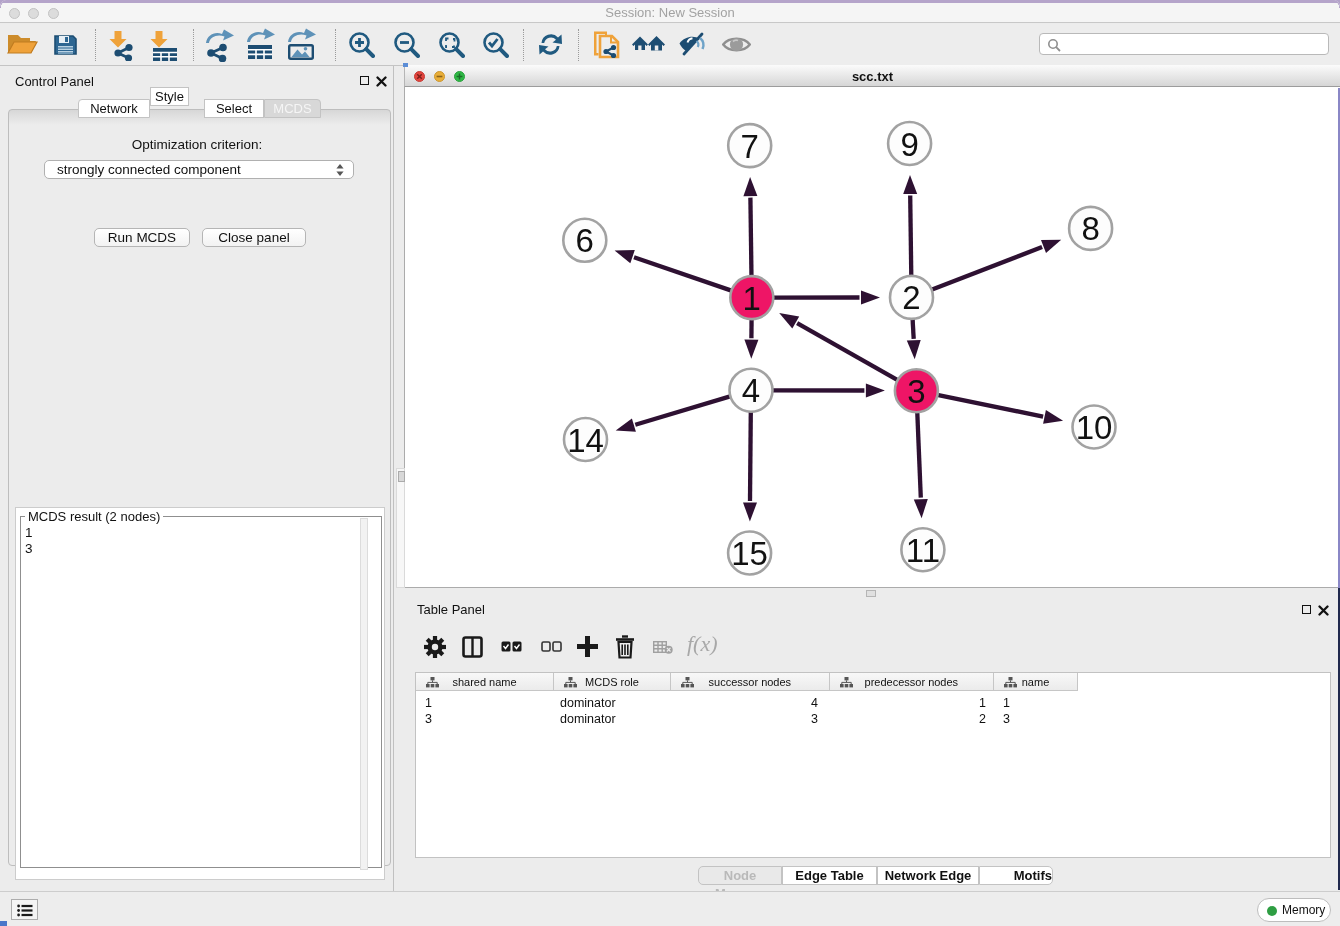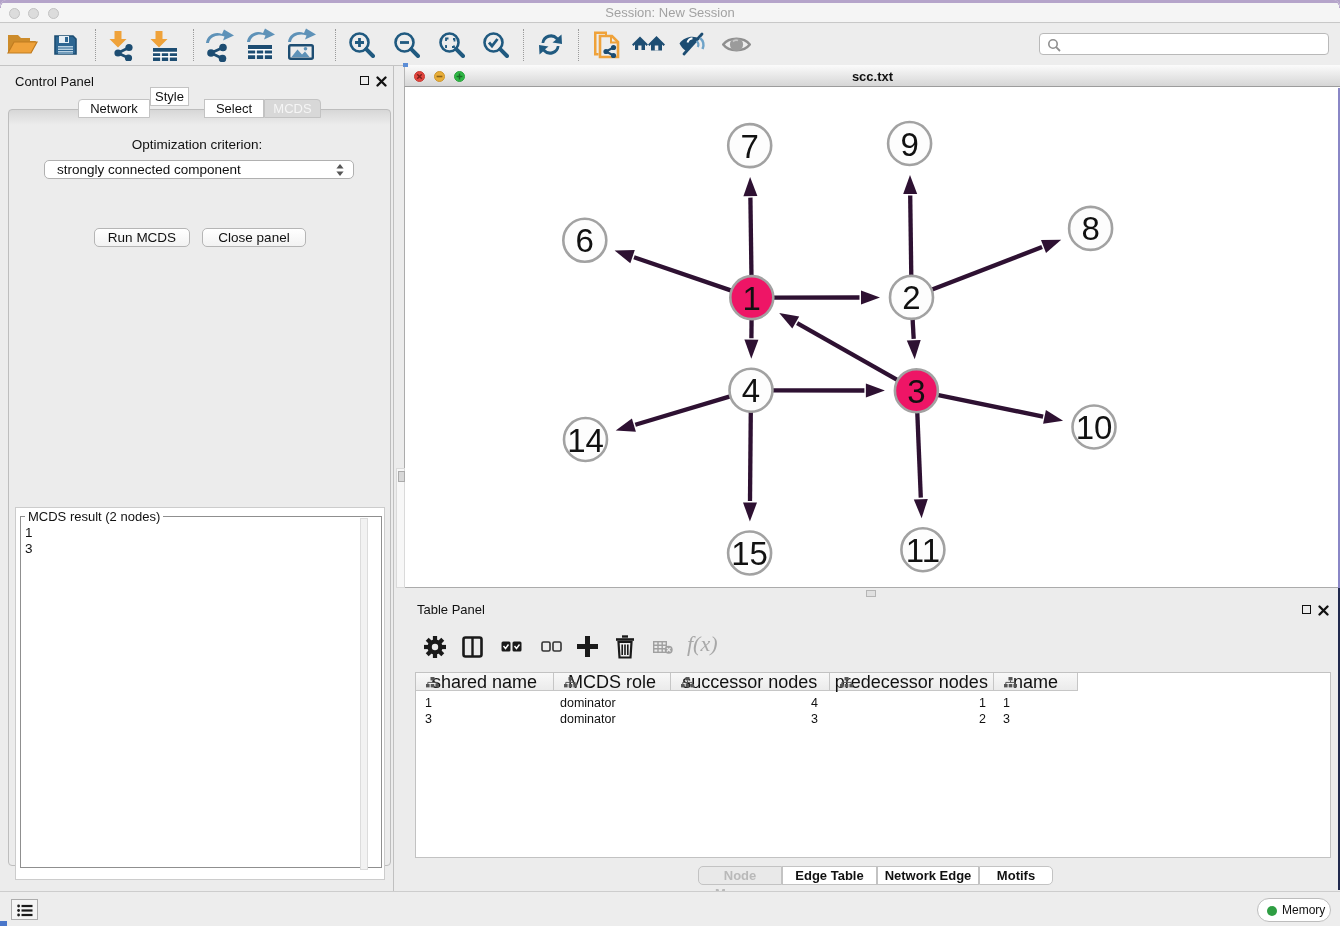--- a/index.html
+++ b/index.html
@@ -31,21 +31,21 @@
 #nettitle .t { position:absolute; width:100%; text-align:center; top:4px; font-size:13px; font-weight:700; color:#111; }
 .mac { position:absolute; top:5.5px; width:11px; height:11px; border-radius:50%; }
 #netcanvas { position:absolute; left:0; top:22px; width:936px; height:501px; background:#fff; border-left:1px solid #ababab; border-bottom:1px solid #ababab; }
 
 #tpanel { position:absolute; left:404px; top:597px; width:936px; height:294px; background:#ececec; }
 #tpanel .t { position:absolute; left:13px; top:5px; font-size:13px; color:#111; }
 #ttoolbar { position:absolute; left:11px; top:28px; width:914px; height:40px; }
 #ttable { position:absolute; left:11px; top:75px; width:916px; height:186px; background:#fff; border:1px solid #c2c2c2; }
 #thead { position:absolute; left:0; top:0; width:914px; height:19px; }
 .th { background:linear-gradient(#f8f8f8,#ebebeb); border-bottom:1px solid #c6c6c6; }
-.th { position:absolute; top:0; height:18px; font-size:18px; color:#111; text-align:center; line-height:19px; border-right:1px solid #c6c6c6; }
+.th { position:absolute; top:0; height:18px; font-size:11px; color:#111; text-align:center; line-height:19px; border-right:1px solid #c6c6c6; }
 .td { position:absolute; font-size:12.5px; color:#111; height:16px; line-height:16px; }
 .btabs { position:absolute; font-size:13px; font-weight:700; }
 .btab { position:absolute; top:0; height:19px; background:#fff; border:1px solid #c3c3c3; text-align:center; line-height:18px; color:#111; }
 #statusbar { position:absolute; left:0; top:891px; width:1340px; height:35px; background:#ededed; border-top:1px solid #cdcdcd; }
 #memorybtn { position:absolute; right:9px; top:6px; width:74px; height:24px; background:#fff; border:1px solid #bdbdbd; border-radius:12px; font-size:12px; line-height:22px; text-align:left; padding-left:24px; color:#111; }
 #listbtn { position:absolute; left:11px; top:7px; width:27px; height:21px; background:#f4f4f4; border:1px solid #adadad; }
 </style>
 </head>
 <body>
 <div id="win">
@@ -378,21 +378,21 @@
         <div class="td" style="left:9px; top:38px;">3</div>
         <div class="td" style="left:144px; top:38px;">dominator</div>
         <div class="td" style="left:300px; top:38px; width:102px; text-align:right;">3</div>
         <div class="td" style="left:460px; top:38px; width:110px; text-align:right;">2</div>
         <div class="td" style="left:587px; top:38px;">3</div>
     </div>
     <div class="btabs">
       <div class="btab" style="left:294px; top:269px; width:84px; border-radius:5px 0 0 5px; background:#e9e9e9; color:#b9b9b9;">Node Memory</div>
       <div class="btab" style="left:378px; top:269px; width:95px;">Edge Table</div>
       <div class="btab" style="left:473px; top:269px; width:102px;">Network Edge</div>
-      <div class="btab" style="left:575px; top:269px; width:74px; border-radius:0 5px 5px 0;">Motifs</div>
+      <div class="btab" style="left:575px; top:269px; width:74px; border-radius:0 5px 5px 0;text-align:right;">Motifs</div>
     </div>
   </div>
   <div id="statusbar">
     <div id="listbtn">
         <svg style="position:absolute;left:5px;top:4px" width="16" height="13" viewBox="0 0 16 13">
           <g fill="#1a1a1a">
             <circle cx="1.6" cy="2" r="1.4"></circle>
             <circle cx="1.6" cy="6.5" r="1.4"></circle>
             <circle cx="1.6" cy="11" r="1.4"></circle>
             <rect x="4.5" y="0.9" width="11" height="2.2"></rect>

